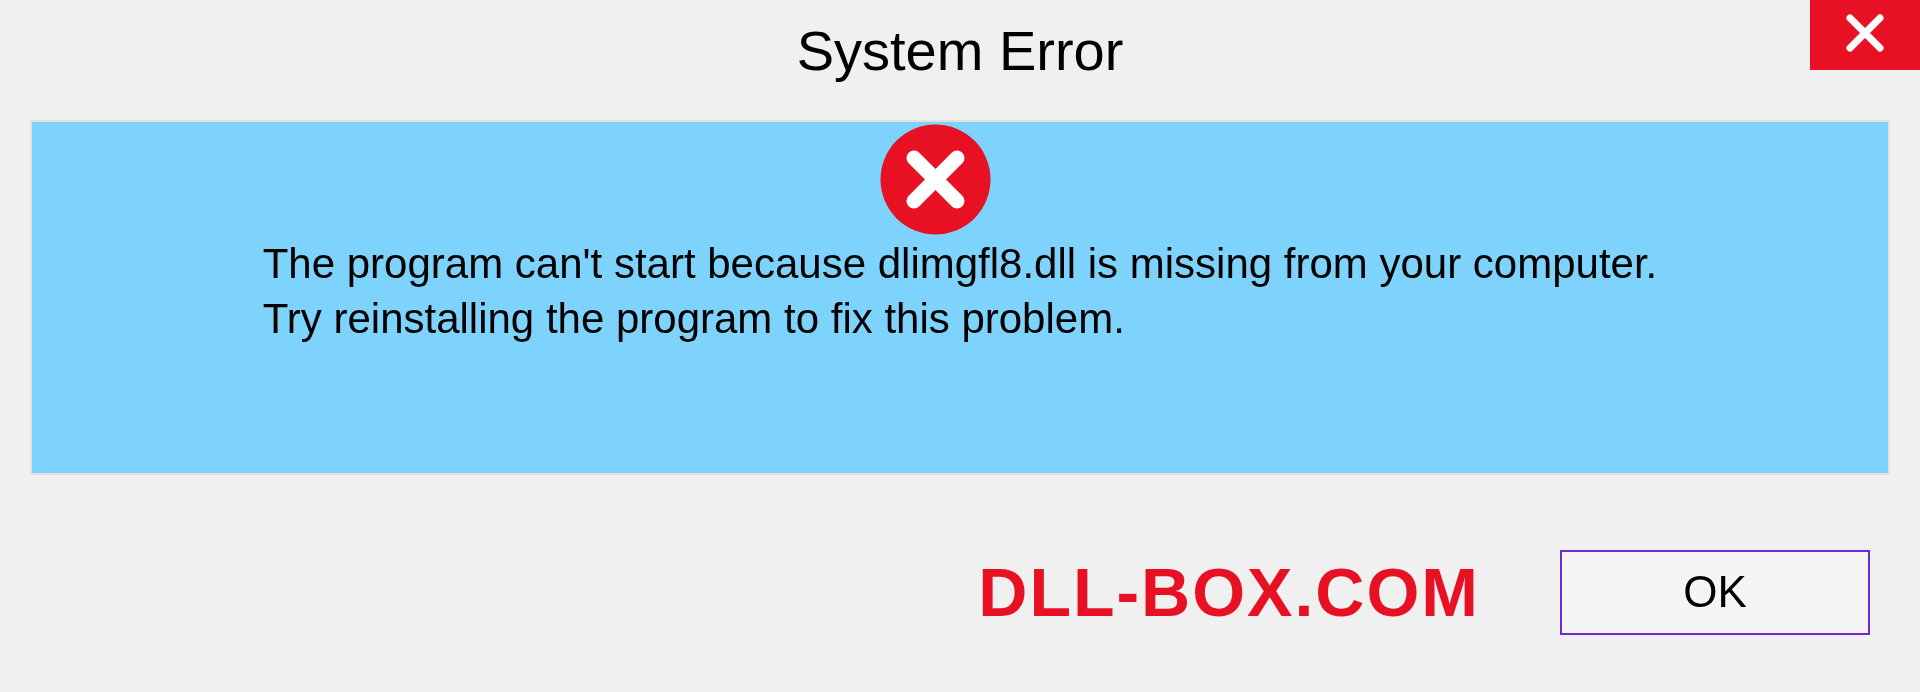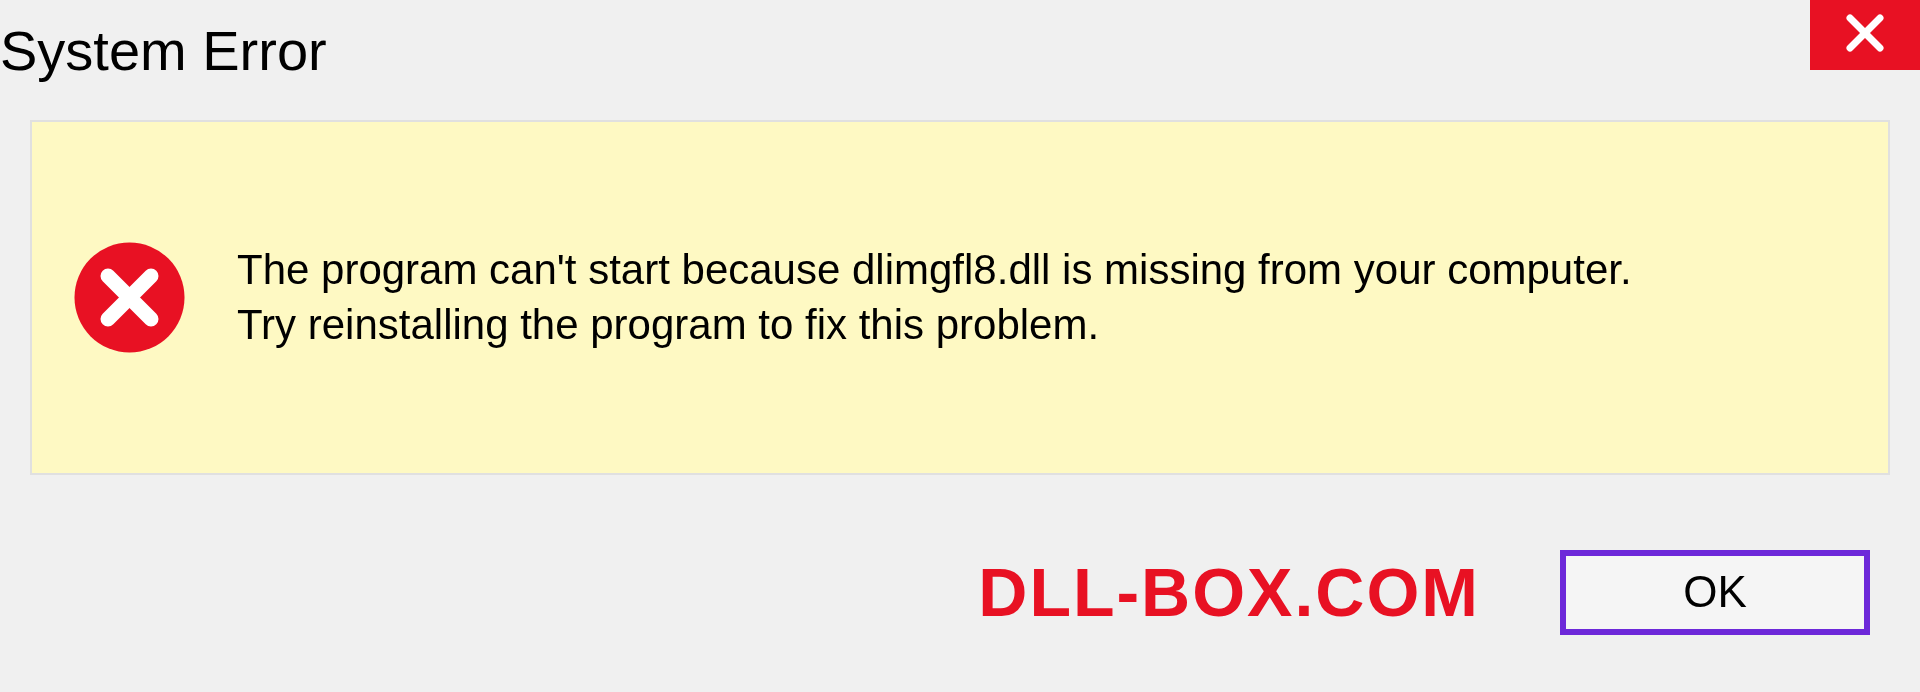--- a/index.html
+++ b/index.html
@@ -13,21 +13,21 @@
       background: #f0f0f0;
       font-family: Arial, Helvetica, sans-serif;
       position: relative;
       overflow: hidden;
     }
     .title-bar {
       width: 100%;
       height: 100px;
       display: flex;
       align-items: center;
-      justify-content: flex-start;
+      justify-content: center;
       position: relative;
     }
     .title-text {
       font-size: 56px;
       color: #000;
       font-weight: normal;
     }
     .close-button {
       position: absolute;
       right: 0;
@@ -40,25 +40,26 @@
       justify-content: center;
       cursor: pointer;
     }
     .close-button svg {
       width: 42px;
       height: 42px;
     }
     .content-panel {
       margin: 20px 30px 0 30px;
       border: 2px solid #e0e0e0;
-      background: #fef9c3;
+      background: #7dd3fc;
       height: 355px;
       display: flex;
       align-items: center;
       padding: 0 40px;
+      flex-direction: column;
     }
     .error-icon {
       flex-shrink: 0;
       width: 115px;
       height: 115px;
       margin-right: 50px;
     }
     .message-text {
       font-size: 42px;
       color: #000;
@@ -81,21 +82,21 @@
       font-weight: 900;
       color: #e81123;
       letter-spacing: 2px;
       margin-left: auto;
       margin-right: 80px;
       font-family: Arial, Helvetica, sans-serif;
     }
     .ok-button {
       width: 310px;
       height: 85px;
-      border: 6px solid #6d28d9;
+      border: 2px solid #6d28d9;
       background: #f5f5f5;
       display: flex;
       align-items: center;
       justify-content: center;
       font-size: 44px;
       color: #000;
       cursor: pointer;
     }
   </style>
 </head>

